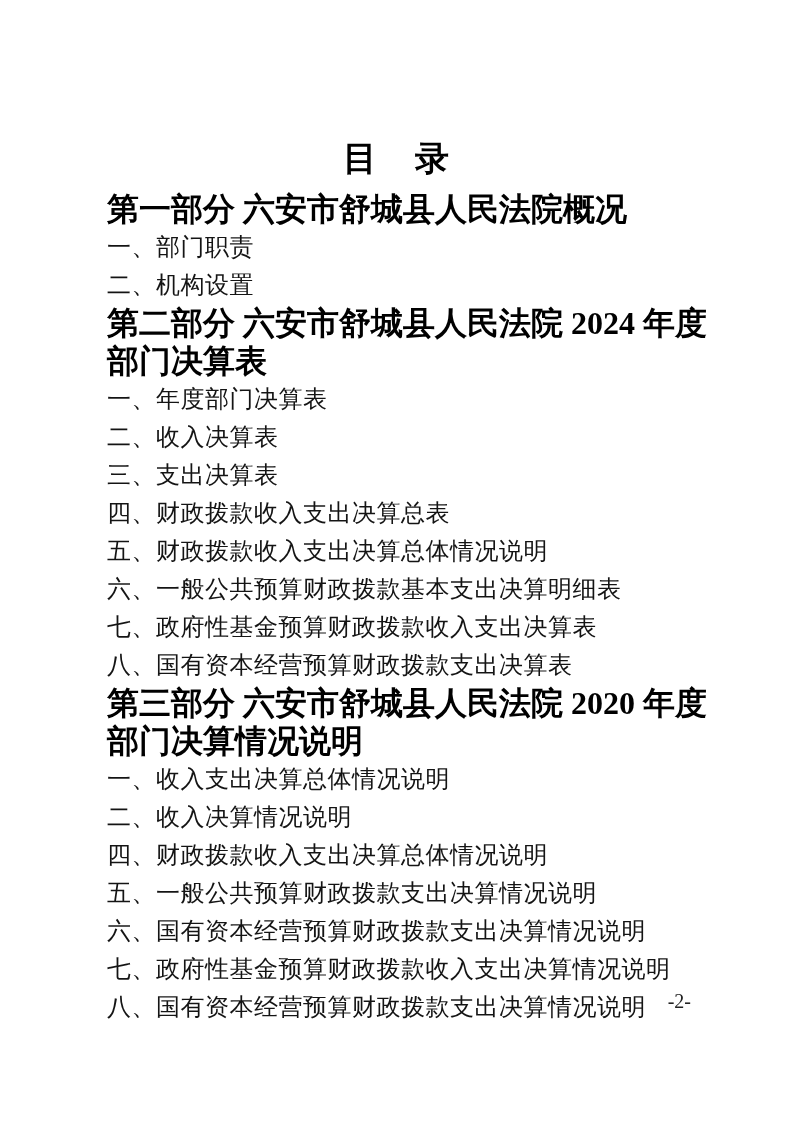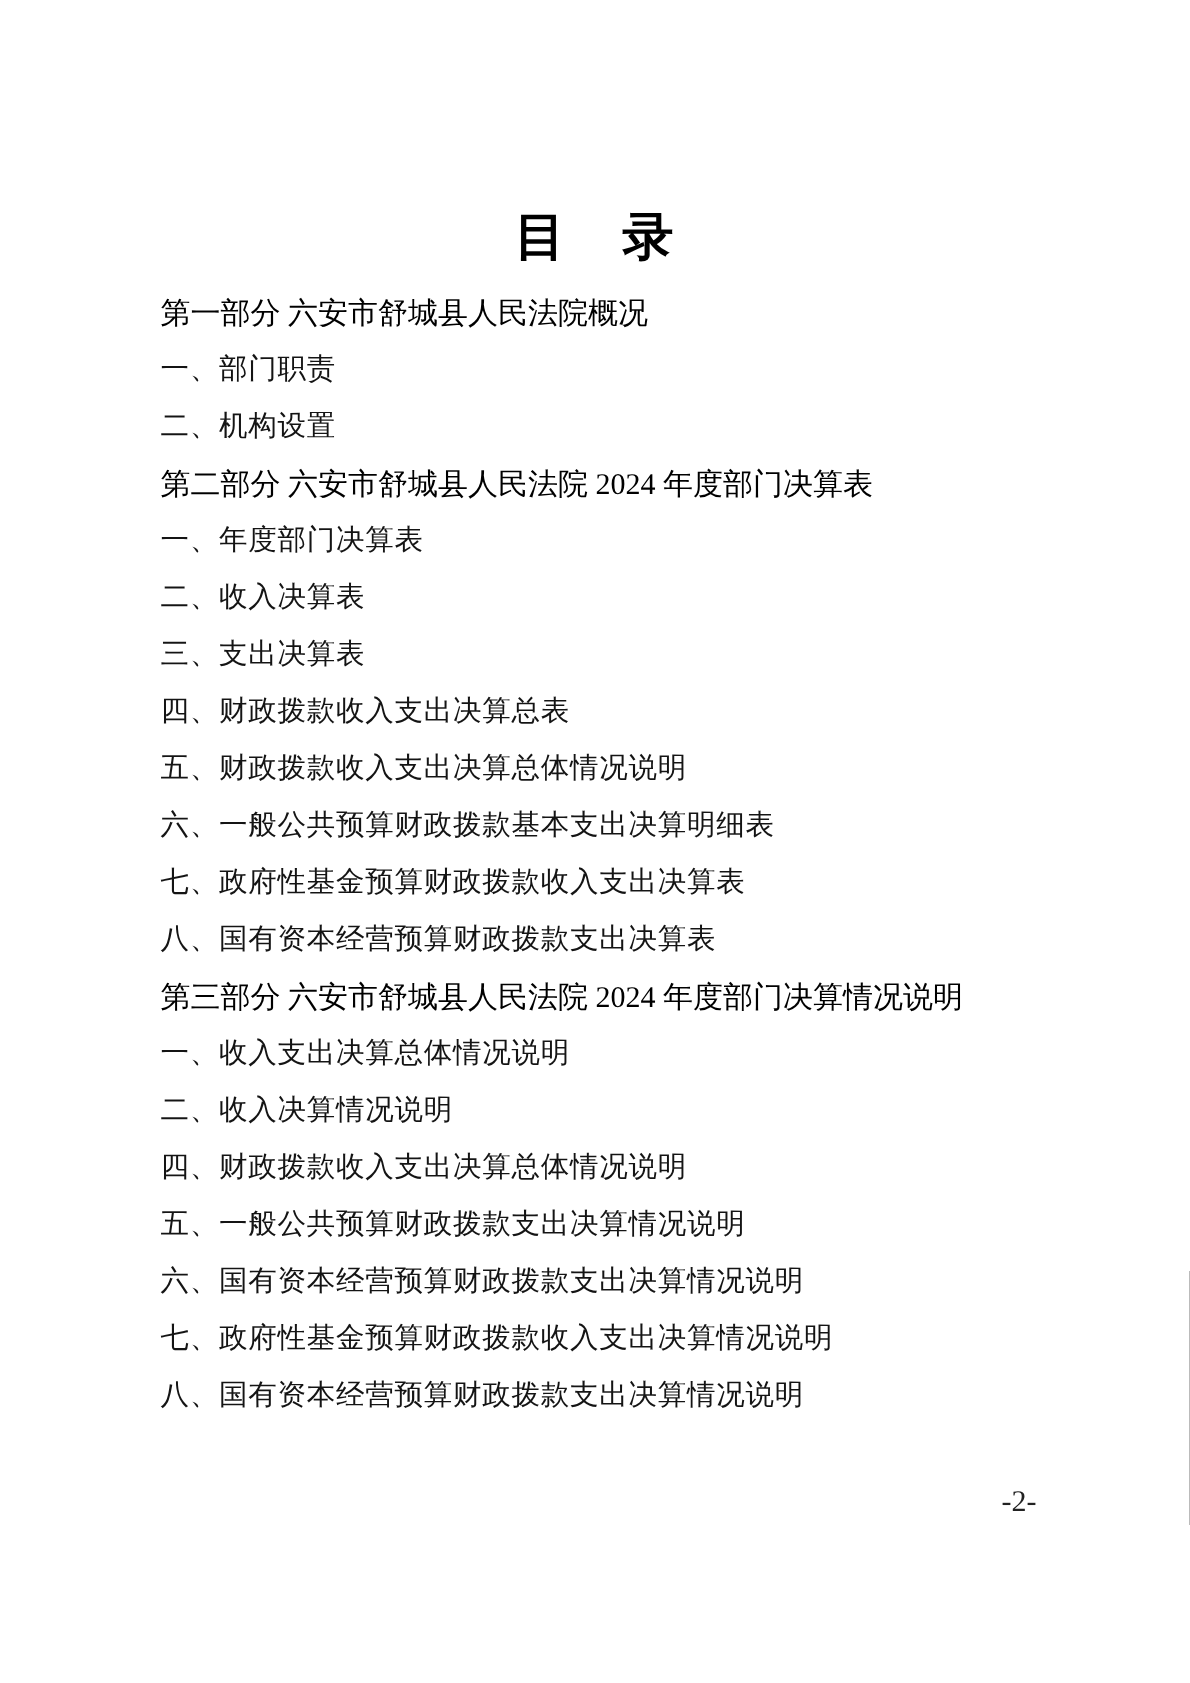--- a/index.html
+++ b/index.html
@@ -27,28 +27,28 @@
     font-size: 34px;
     font-weight: bold;
     color: #000000;
     text-align: center;
     width: 580px;
     line-height: 42px;
     margin: 0 0 10px 0;
     letter-spacing: 2px;
   }
   .toc-heading {
-    font-size: 20px;
-    font-weight: normal;
+    font-size: 32px;
+    font-weight: bold;
     color: #000000;
     line-height: 38px;
     margin: 0;
   }
   .toc-item {
-    font-size: 19px;
+    font-size: 24px;
     font-weight: normal;
     color: #141414;
     line-height: 38px;
     letter-spacing: 0.5px;
     margin: 0;
   }
   .page-number {
     position: absolute;
     right: 102px;
     top: 990px;
@@ -72,21 +72,21 @@
     <div class="toc-heading">第二部分 六安市舒城县人民法院 2024 年度部门决算表</div>
     <div class="toc-item">一、年度部门决算表</div>
     <div class="toc-item">二、收入决算表</div>
     <div class="toc-item">三、支出决算表</div>
     <div class="toc-item">四、财政拨款收入支出决算总表</div>
     <div class="toc-item">五、财政拨款收入支出决算总体情况说明</div>
     <div class="toc-item">六、一般公共预算财政拨款基本支出决算明细表</div>
     <div class="toc-item">七、政府性基金预算财政拨款收入支出决算表</div>
     <div class="toc-item">八、国有资本经营预算财政拨款支出决算表</div>
 
-    <div class="toc-heading">第三部分 六安市舒城县人民法院 2024 年度部门决算情况说明</div>
+    <div class="toc-heading">第三部分 六安市舒城县人民法院 2020 年度部门决算情况说明</div>
     <div class="toc-item">一、收入支出决算总体情况说明</div>
     <div class="toc-item">二、收入决算情况说明</div>
     <div class="toc-item">四、财政拨款收入支出决算总体情况说明</div>
     <div class="toc-item">五、一般公共预算财政拨款支出决算情况说明</div>
     <div class="toc-item">六、国有资本经营预算财政拨款支出决算情况说明</div>
     <div class="toc-item">七、政府性基金预算财政拨款收入支出决算情况说明</div>
     <div class="toc-item">八、国有资本经营预算财政拨款支出决算情况说明</div>
 
   </div>
 

